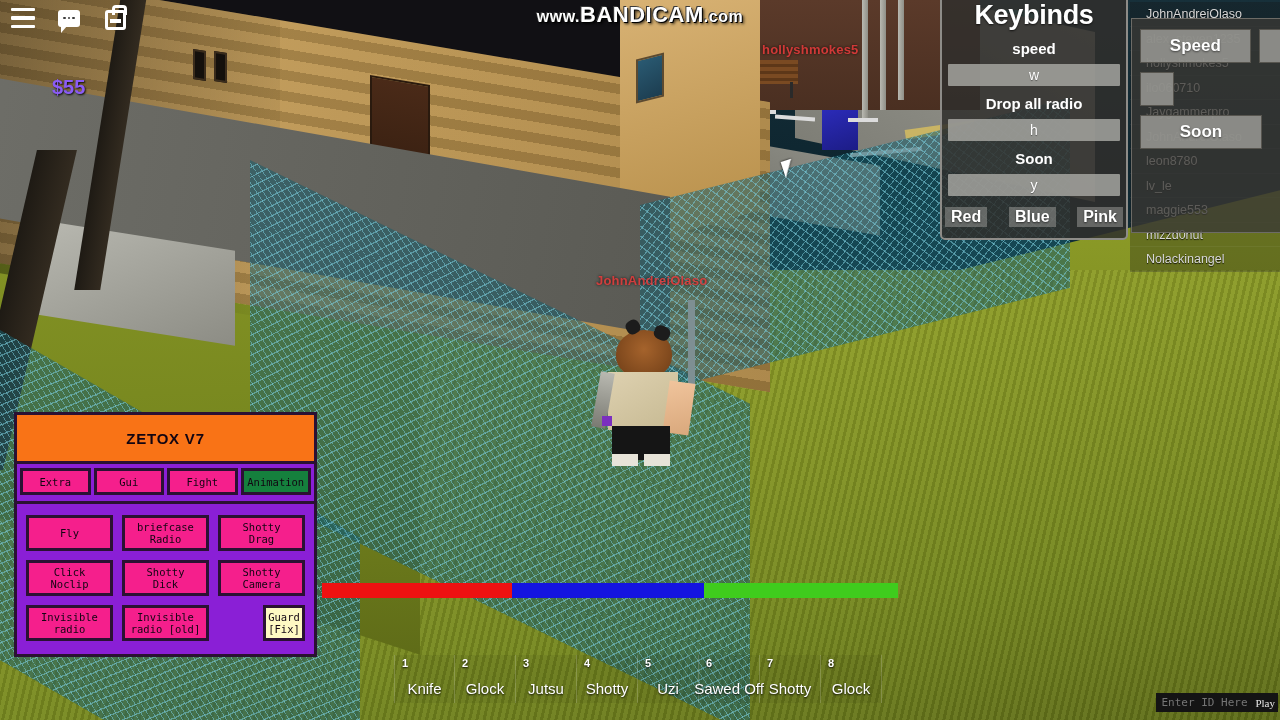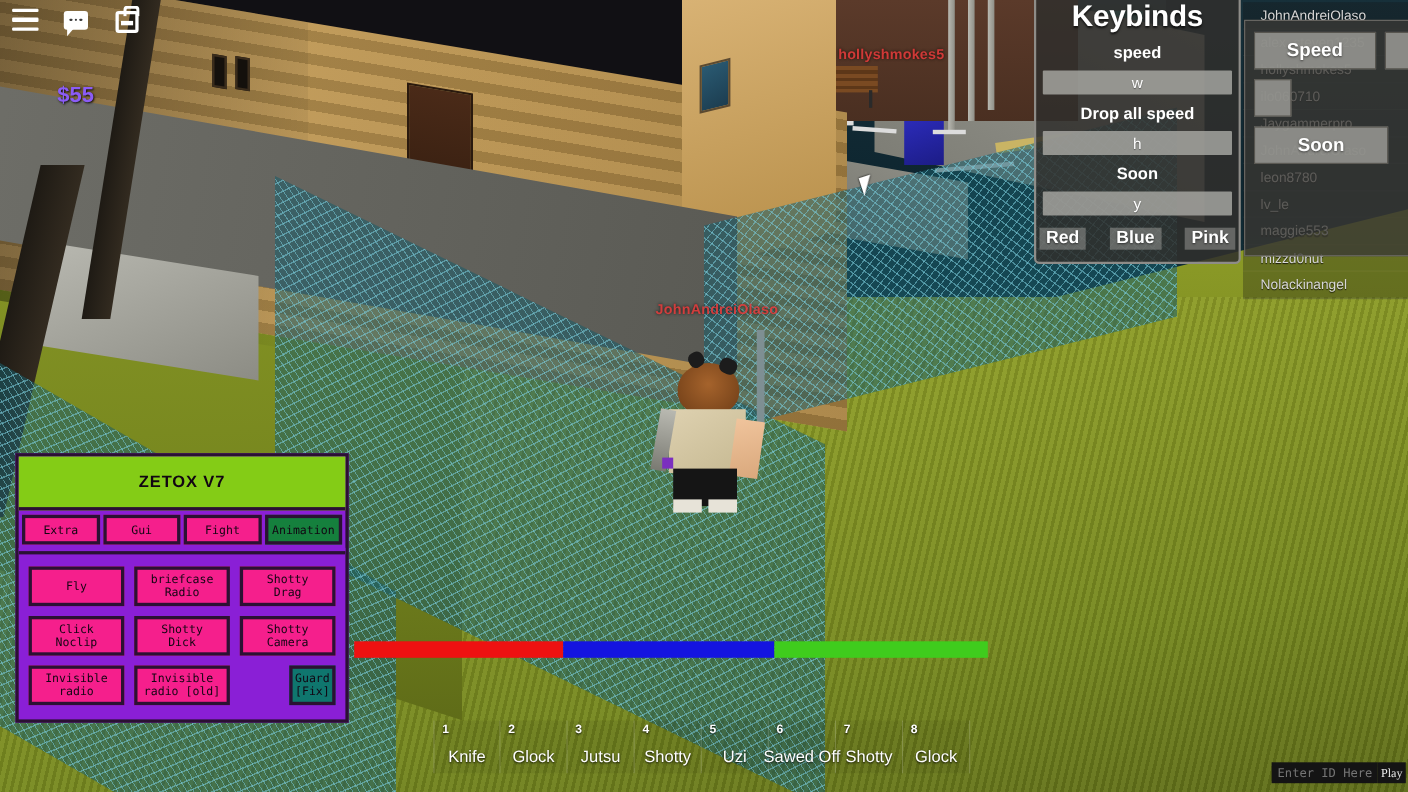--- a/index.html
+++ b/index.html
@@ -426,20 +426,23 @@
       <div class="char-shoe" style="left:22px;"></div>
       <div class="char-shoe" style="left:54px;"></div>
     </div>
 
     <div class="cursor-arrow"></div>
 
     <div class="nametag" style="left:762px;top:42px;">hollyshmokes5</div>
     <div class="nametag" style="left:596px;top:273px;">JohnAndreiOlaso</div>
   </div>
 
+  <div id="bandicam">
+    <span class="small">www.</span><span>BANDICAM</span><span class="small">.com</span>
+  </div>
 
   <div id="topbar">
     <div class="rbx-icon">
       <div class="hb-line"></div>
       <div class="hb-line"></div>
       <div class="hb-line"></div>
     </div>
     <div class="rbx-icon">
       <div class="chat-bub">
         <div class="chat-dot"></div>
@@ -467,21 +470,21 @@
     <div class="pl-row">mizzd0nut</div>
     <div class="pl-row">Nolackinangel</div>
   </div>
 
   <div id="keybinds">
     <div id="kb-title">Keybinds</div>
 
     <div class="kb-label">speed</div>
     <div class="kb-field">w</div>
 
-    <div class="kb-label">Drop all speed</div>
+    <div class="kb-label">Drop all radio</div>
     <div class="kb-field">h</div>
 
     <div class="kb-label">Soon</div>
     <div class="kb-field">y</div>
 
     <div id="kb-colors">
       <div class="kb-color">Red</div>
       <div class="kb-color">Blue</div>
       <div class="kb-color">Pink</div>
     </div>
@@ -494,38 +497,38 @@
     </div>
     <div class="sb-row">
       <div class="sb-btn cut"></div>
     </div>
     <div class="sb-row">
       <div class="sb-btn">Soon</div>
     </div>
   </div>
 
   <div id="zetox" style="background: rgb(138, 31, 214); border-color: rgb(43, 17, 51);">
-    <div id="zetox-title" style="background: #84cc16;">ZETOX V7</div>
+    <div id="zetox-title" style="background: #f97316;">ZETOX V7</div>
     <div id="zetox-tabs">
       <div class="ztab" style="background: rgb(245, 31, 140); border-color: rgb(43, 17, 51);">Extra</div>
       <div class="ztab" style="background: rgb(245, 31, 140); border-color: rgb(43, 17, 51);">Gui</div>
       <div class="ztab" style="background: rgb(245, 31, 140); border-color: rgb(43, 17, 51);">Fight</div>
       <div class="ztab" style="background: #15803d; border-color: rgb(43, 17, 51);">Animation</div>
     </div>
     <div id="zetox-sep"></div>
     <div id="zetox-grid">
       <div class="zbtn" style="background: rgb(245, 31, 140); border-color: rgb(43, 17, 51);">Fly</div>
       <div class="zbtn" style="background: rgb(245, 31, 140); border-color: rgb(43, 17, 51);">briefcase<br>Radio</div>
       <div class="zbtn" style="background: rgb(245, 31, 140); border-color: rgb(43, 17, 51);">Shotty<br>Drag</div>
       <div class="zbtn" style="background: rgb(245, 31, 140); border-color: rgb(43, 17, 51);">Click<br>Noclip</div>
       <div class="zbtn" style="background: rgb(245, 31, 140); border-color: rgb(43, 17, 51);">Shotty<br>Dick</div>
       <div class="zbtn" style="background: rgb(245, 31, 140); border-color: rgb(43, 17, 51);">Shotty<br>Camera</div>
       <div class="zbtn" style="background: rgb(245, 31, 140); border-color: rgb(43, 17, 51);">Invisible<br>radio</div>
       <div class="zbtn" style="background: rgb(245, 31, 140); border-color: rgb(43, 17, 51);">Invisible<br>radio [old]</div>
-      <div class="zbtn" style="background: #0f766e; border-color: rgb(43, 17, 51); margin-left: 45px;">Guard<br>[Fix]</div>
+      <div class="zbtn" style="background: #fef9c3; border-color: rgb(43, 17, 51); margin-left: 45px;">Guard<br>[Fix]</div>
     </div>
   </div>
 
   <div id="colorbars">
     <div class="cbar" style="background: rgb(238, 17, 17); width: 190px;"></div>
     <div class="cbar" style="background: rgb(20, 20, 224); width: 192px;"></div>
     <div class="cbar" style="background: rgb(63, 204, 29); width: 194px;"></div>
   </div>
 
   <div id="hotbar">

